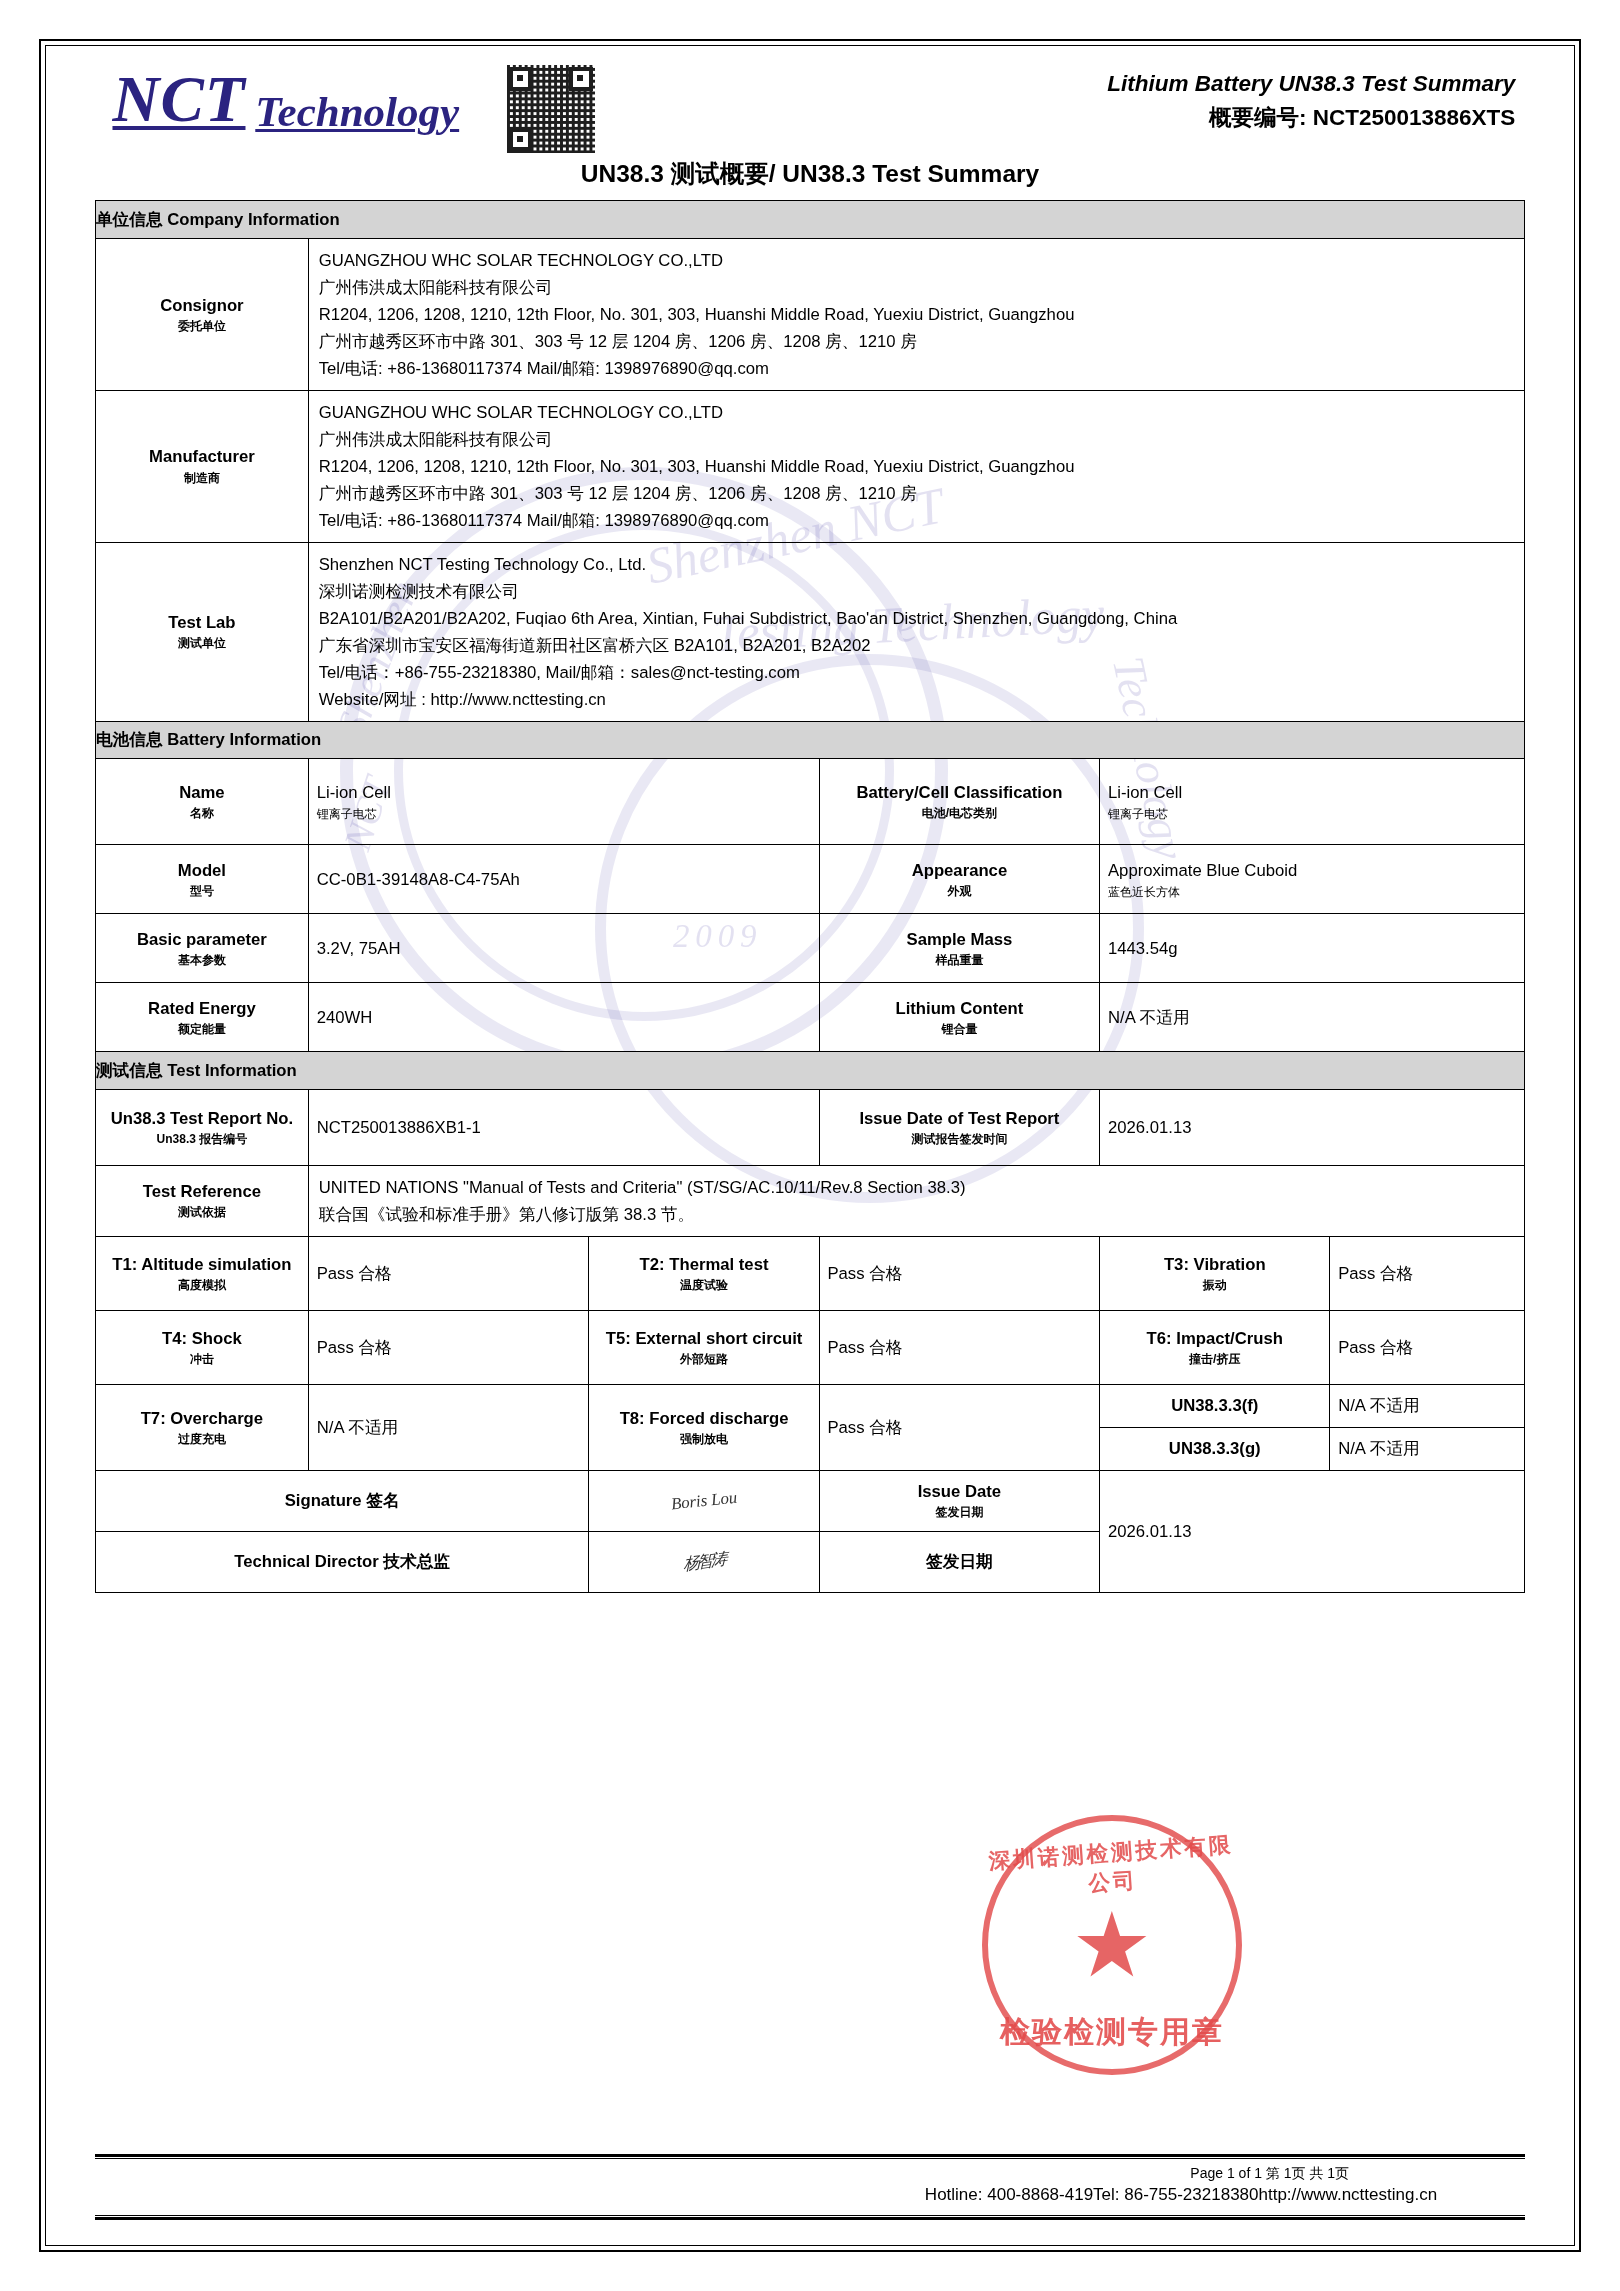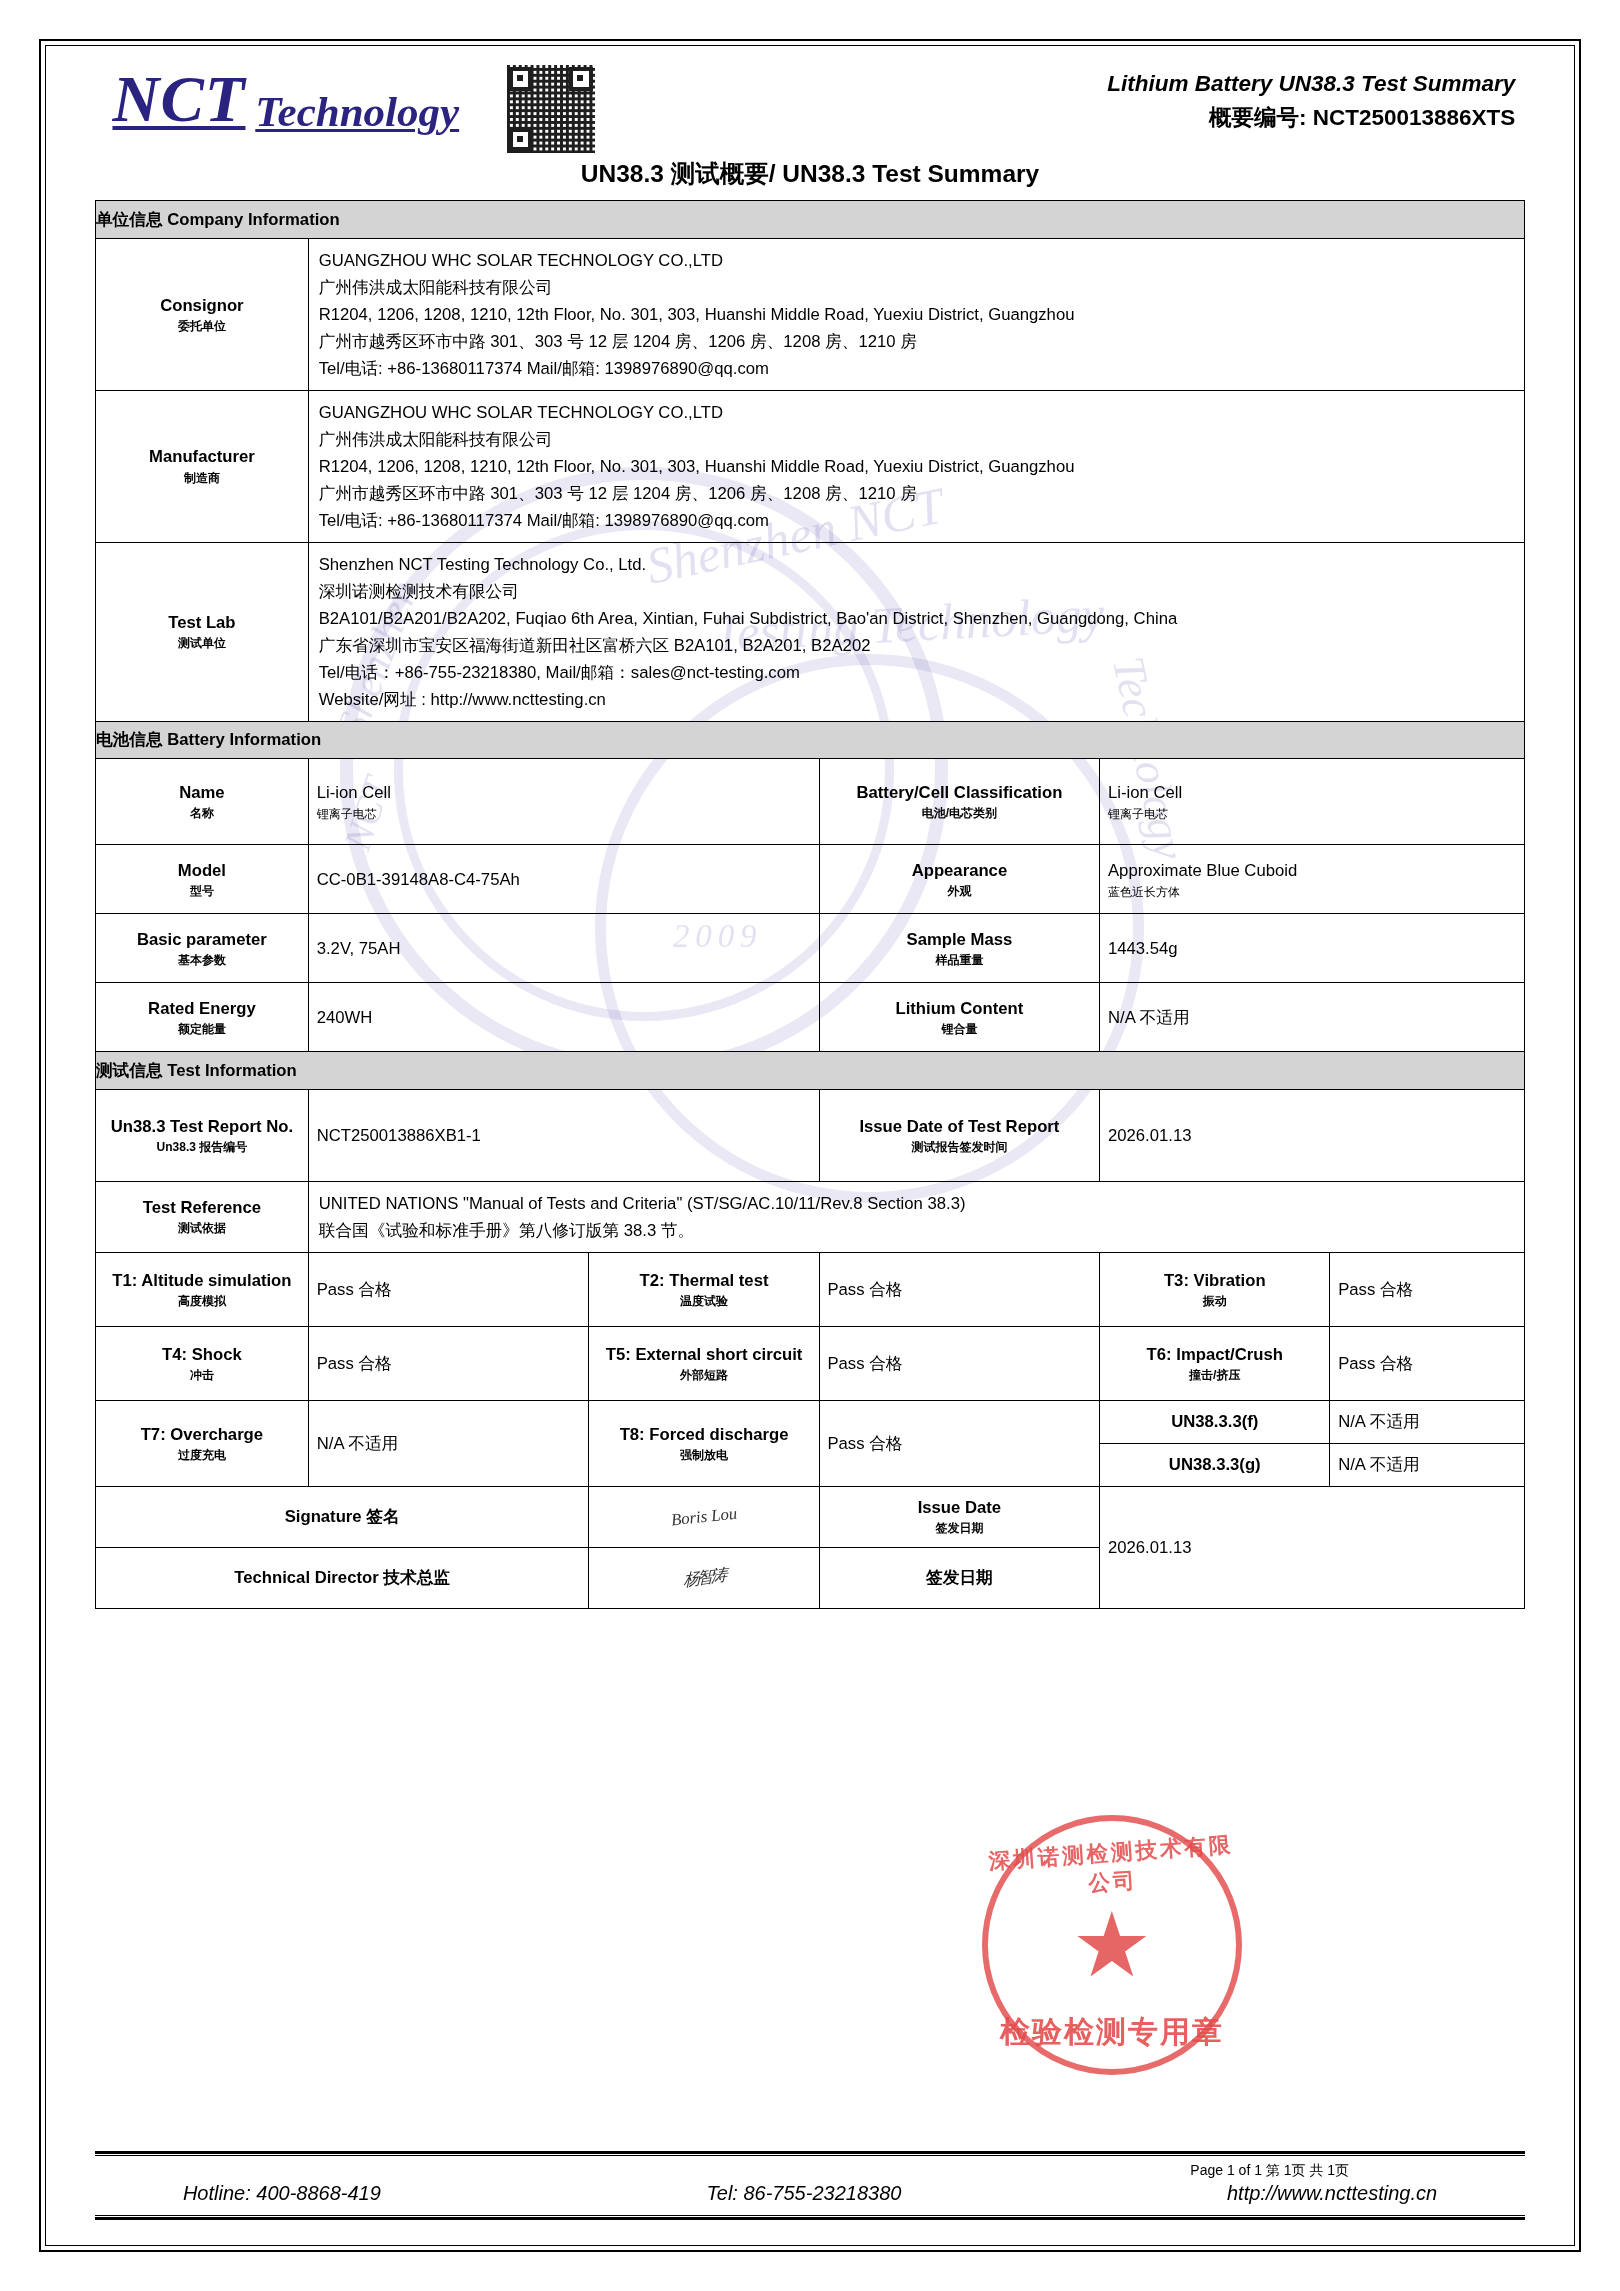--- a/index.html
+++ b/index.html
@@ -262,24 +262,23 @@
     margin-top: 3.9px;
   }
   .page-num {
     text-align: right;
     font-size: 14px;
     padding-right: 176px;
     margin-bottom: 2px;
   }
   .footer-row {
     display: flex;
-    justify-content: space-between;
-    font-size: 20px;
+    justify-content: flex-end;
+    font-size: 17px;
     padding: 0 88px 5.9px 88px;
-    font-style: italic;
   }
 </style>
 </head>
 <body>
 
 <div class="page-frame">
 <div class="page-frame-inner">
 
   <div class="watermark-wrap">
     <div class="wm-ring wm1"></div>
@@ -439,21 +438,21 @@
           <div>Lithium Content</div>
           <div class="cn">锂合量</div>
         </td>
         <td class="val" colspan="2">N/A 不适用</td>
       </tr>
 
       <tr>
         <td class="sec-head" colspan="6">测试信息 Test Information</td>
       </tr>
 
-      <tr style="height:92px">
+      <tr style="height:76px">
         <td class="lbl">
           <div>Un38.3 Test Report No.</div>
           <div class="cn">Un38.3 报告编号</div>
         </td>
         <td class="val" colspan="2">NCT250013886XB1-1</td>
         <td class="lbl">
           <div>Issue Date of Test Report</div>
           <div class="cn">测试报告签发时间</div>
         </td>
         <td class="val" colspan="2">2026.01.13</td>

